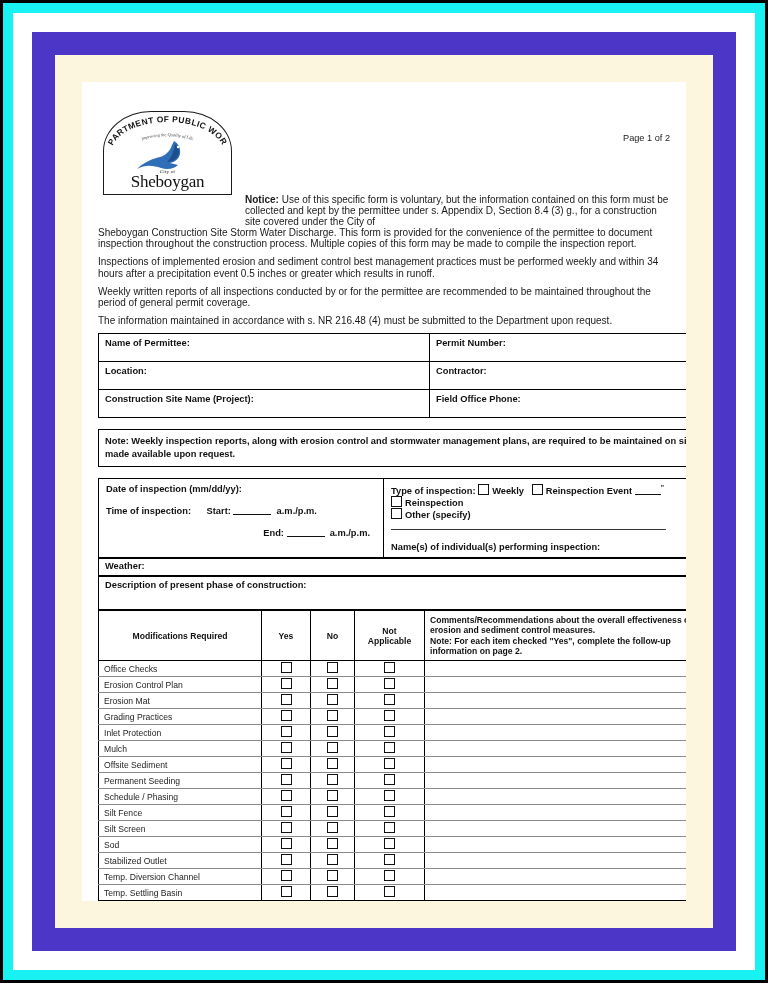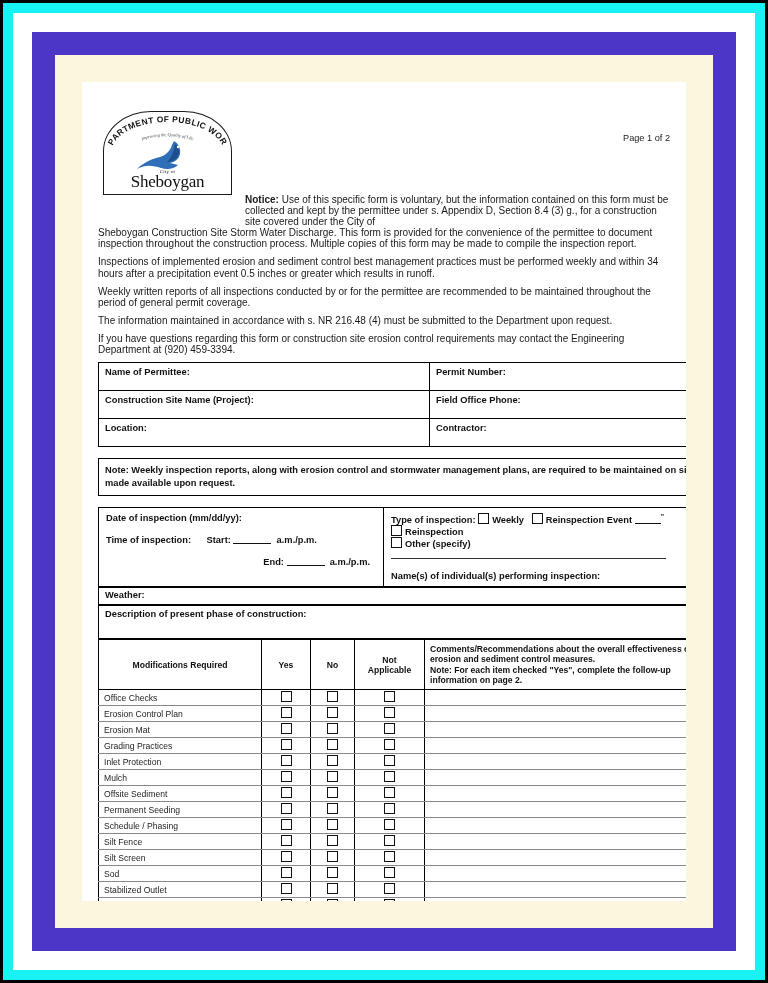--- a/index.html
+++ b/index.html
@@ -180,36 +180,35 @@
 
         <div class="pageof">Page 1 of 2</div>
       </div>
 
       <div class="notice-wrap">
         <p class="np np-first"><b>Notice:</b><span> Use of this specific form is voluntary, but the information contained on this form must be collected and kept by the permittee under s. Appendix D, Section 8.4 (3) g., for a construction site covered under the City of</span></p>
         <p class="np np-first-cont">Sheboygan Construction Site Storm Water Discharge.  This form is provided for the convenience of the permittee to document inspection throughout the construction process.  Multiple copies of this form may be made to compile the inspection report.</p>
         <p class="np">Inspections of implemented erosion and sediment control best management practices must be performed weekly and within 34 hours after a precipitation event 0.5 inches or greater which results in runoff.</p>
         <p class="np">Weekly written reports of all inspections conducted by or for the permittee are recommended to be maintained throughout the period of general permit coverage.</p>
         <p class="np">The information maintained in accordance with s. NR 216.48 (4) must be submitted to the Department upon request.</p>
-        <p class="np">If you have questions regarding this form or construction site erosion control requirements may contact the Engineering Department at (920) 459-3394.</p>
       </div>
 
       <table class="ftab t-info">
         <tbody>
                   <tr>
           <td style="width:318px">Name of Permittee:</td>
           <td>Permit Number:</td>
+        </tr>
+        <tr>
+          <td style="width:378px">Location:</td>
+          <td>Contractor:</td>
         </tr>
         <tr>
           <td style="width:378px">Construction Site Name (Project):</td>
           <td>Field Office Phone:</td>
-        </tr>
-        <tr>
-          <td style="width:378px">Location:</td>
-          <td>Contractor:</td>
         </tr>
       </tbody>
               </table>
 
       <table class="ftab t-note">
         <tbody>
                   <tr>
           <td><b>Note:</b><span>  Weekly inspection reports, along with erosion control and stormwater management plans, are required to be maintained on site and made available upon request.</span></td>
         </tr>
       </tbody>

